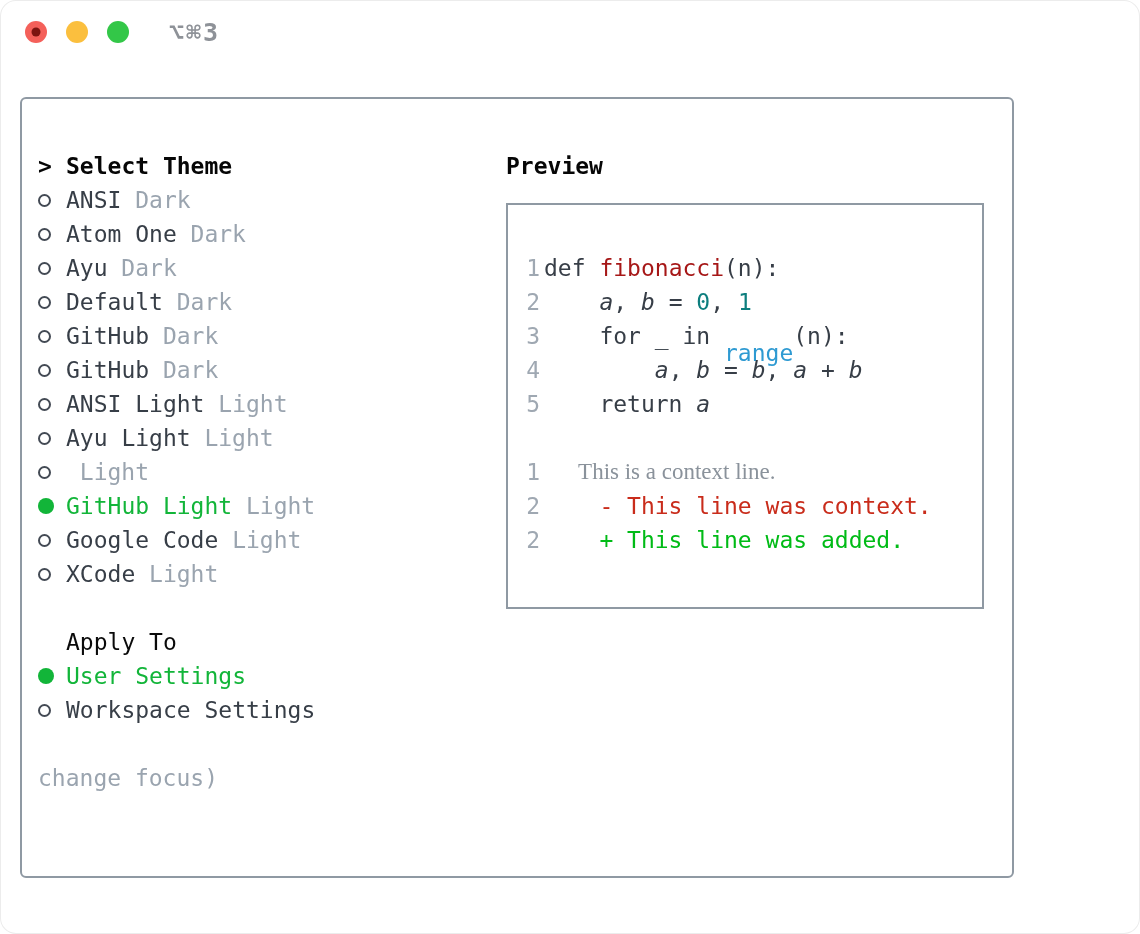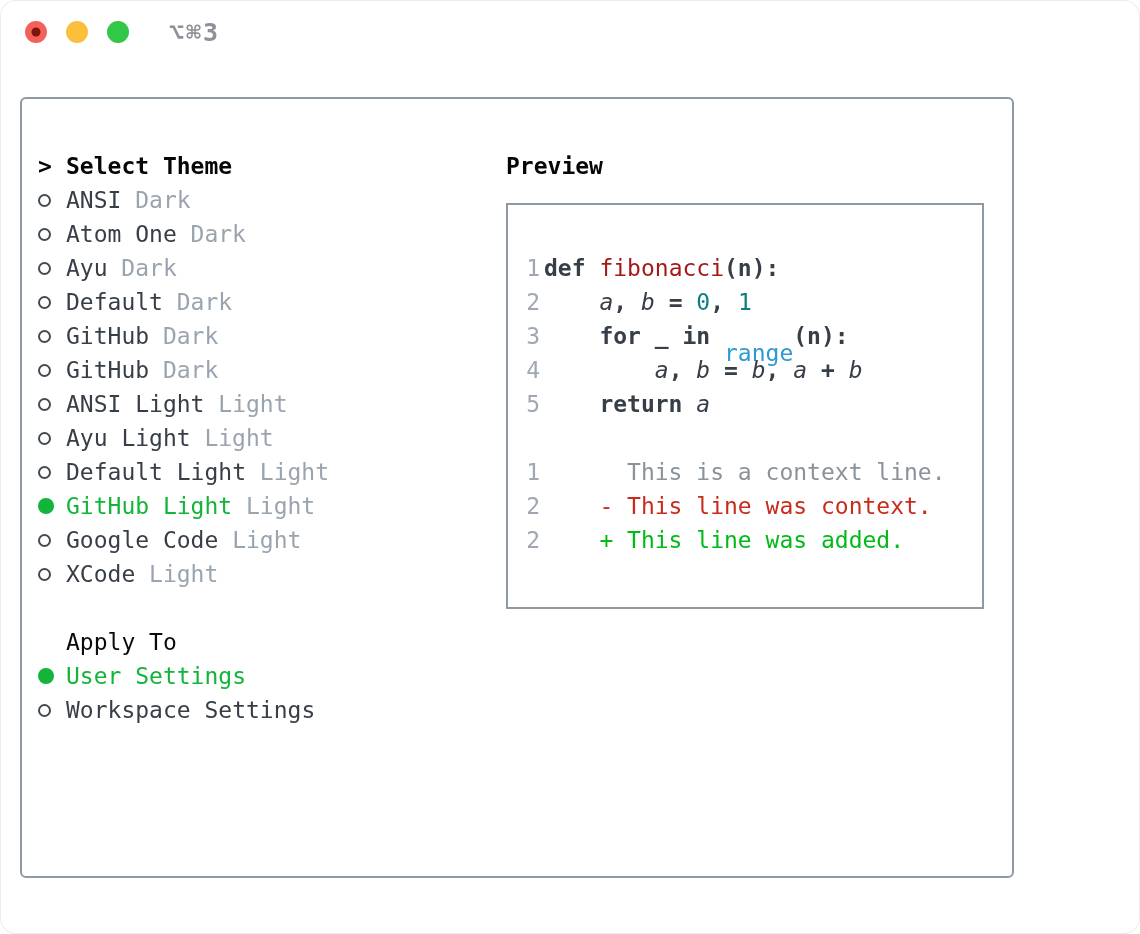--- a/index.html
+++ b/index.html
@@ -86,26 +86,26 @@
     width: 478px; height: 406px;
     border: 2px solid var(--panel-border, #98a2ac);
     padding: 46px 0 0 18px;
     overflow: hidden;
   }
   .code-line { height: 34px; display: flex; align-items: center; white-space: pre; font-size: 23px; }
   .linenum {
     width: 14px; flex: 0 0 14px; text-align: right; margin-right: 4px;
     color: var(--linenum-gray, #9fa8b2);
   }
-  .tok-plain    { color: var(--text-dark, #373e47); font-weight: bold; }
+  .tok-plain    { color: var(--text-dark, #373e47); }
   .tok-function { color: var(--func-red, #a61717); }
   .tok-number   { color: var(--num-teal, #0d7e7e); }
   .tok-builtin  { color: var(--builtin-blue, #2e9ad2); margin-top: 34px; }
   .tok-variable { color: var(--text-dark, #373e47); font-style: italic; }
-  .tok-context  { color: var(--context-gray, #8a929b); }
+  .tok-context  { color: var(--context-gray, #8a929b); font-family: Liberation Serif, serif; }
   .tok-deleted  { color: var(--diff-red, #c92c1b); }
   .tok-added    { color: var(--diff-green, #00bb16); }
 </style>
 </head>
 <body>
 
 <div class="window">
 
   <div class="titlebar">
     <div class="traffic-lights" id="traffic-lights">
@@ -128,39 +128,40 @@
 
       <div id="theme-list">
           <div class="row"><span class="icon-col"><span class="radio"></span></span><span class="label">ANSI</span><span class="variant">Dark</span></div>
           <div class="row"><span class="icon-col"><span class="radio"></span></span><span class="label">Atom One</span><span class="variant">Dark</span></div>
           <div class="row"><span class="icon-col"><span class="radio"></span></span><span class="label">Ayu</span><span class="variant">Dark</span></div>
           <div class="row"><span class="icon-col"><span class="radio"></span></span><span class="label">Default</span><span class="variant">Dark</span></div>
           <div class="row"><span class="icon-col"><span class="radio"></span></span><span class="label">GitHub</span><span class="variant">Dark</span></div>
           <div class="row"><span class="icon-col"><span class="radio"></span></span><span class="label">GitHub</span><span class="variant">Dark</span></div>
           <div class="row"><span class="icon-col"><span class="radio"></span></span><span class="label">ANSI Light</span><span class="variant">Light</span></div>
           <div class="row"><span class="icon-col"><span class="radio"></span></span><span class="label">Ayu Light</span><span class="variant">Light</span></div>
-          <div class="row"><span class="icon-col"><span class="radio"></span></span><span class="label">Default Light</span><span class="variant">Light</span></div>
+          <div class="row"><span class="icon-col"><span class="radio"></span></span><span class="variant">Light</span></div>
           <div class="row"><span class="icon-col"><span class="radio selected"></span></span><span class="label selected">GitHub Light</span><span class="variant">Light</span></div>
           <div class="row"><span class="icon-col"><span class="radio"></span></span><span class="label">Google Code</span><span class="variant">Light</span></div>
           <div class="row"><span class="icon-col"><span class="radio"></span></span><span class="label">XCode</span><span class="variant">Light</span></div>
         </div>
 
       <div class="row"></div>
 
       <div class="row">
         <span class="icon-col"></span>
         <span class="subheading">Apply To</span>
       </div>
 
       <div id="apply-list">
           <div class="row"><span class="icon-col"><span class="radio selected"></span></span><span class="label selected">User Settings</span></div>
           <div class="row"><span class="icon-col"><span class="radio"></span></span><span class="label">Workspace Settings</span></div>
         </div>
 
       <div class="help">
+        <div>change focus)</div>
       </div>
     </div>
 
     <div class="right-col">
       <div class="row">
         <span class="preview-heading">Preview</span>
       </div>
       <div class="preview-box" id="preview-box">
           <div class="code-line"><span class="linenum">1</span><span class="tok-plain">def </span><span class="tok-function">fibonacci</span><span class="tok-plain">(n):</span></div>
           <div class="code-line"><span class="linenum">2</span><span class="tok-plain">    </span><span class="tok-variable">a</span><span class="tok-plain">, </span><span class="tok-variable">b</span><span class="tok-plain"> = </span><span class="tok-number">0</span><span class="tok-plain">, </span><span class="tok-number">1</span></div>

